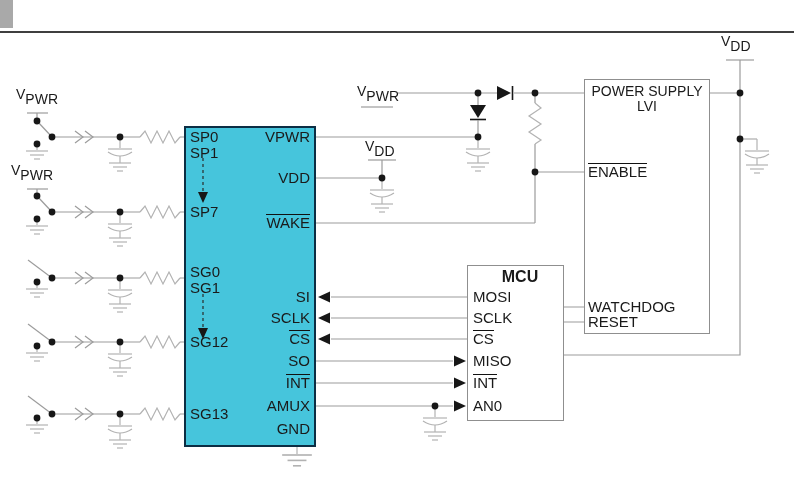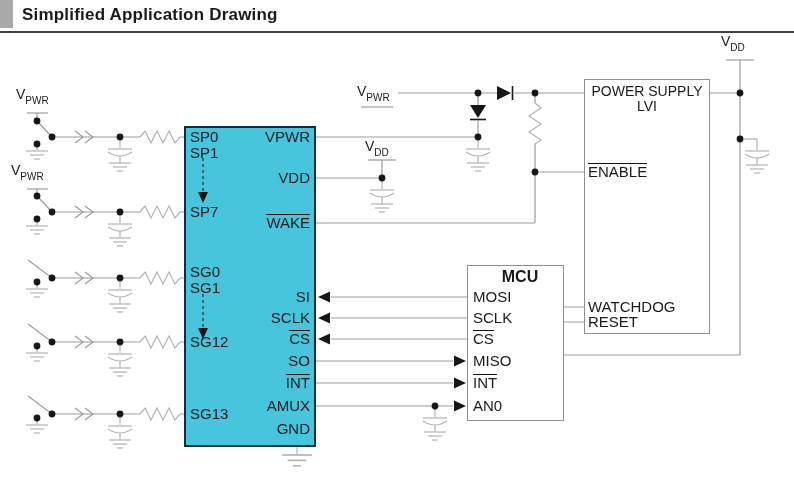--- a/index.html
+++ b/index.html
@@ -25,29 +25,28 @@
   .dash { stroke:#2a2a2a; stroke-width:1.2; stroke-dasharray:3 3; fill:none; }
   .dbar { stroke:#171717; stroke-width:1.6; fill:none; }
 
   .lbl { position:absolute; height:18px; line-height:18px; font-size:15px; white-space:nowrap; z-index:3; }
   .rt  { text-align:right; }
   .ctr { text-align:center; }
   .b   { font-weight:bold; }
   .t16 { font-size:16px; }
   .ov  { display:inline-block; border-top:1.5px solid #111; padding-top:1px; line-height:14px; }
   .vlabel { position:absolute; font-size:14px; z-index:3; white-space:nowrap; }
-  .vlabel sub { font-size:10px; vertical-align:-5px; }
+  .vlabel sub { font-size:14px; vertical-align:-5px; }
 </style>
 </head>
 <body>
 
 <div class="stage">
 
   <div class="hdr-sq"></div>
-  <div class="hdr-title">Simplified Application Drawing</div>
   <div class="hdr-rule"></div>
 
   <div class="chipbox"></div>
   <div class="box mcubox"></div>
   <div class="box psubox"></div>
 
   <svg class="schem" width="794" height="480" viewBox="0 0 794 480">
     <defs>
       <g id="gnd3">
         <line x1="-11" y1="0" x2="11" y2="0"></line>

